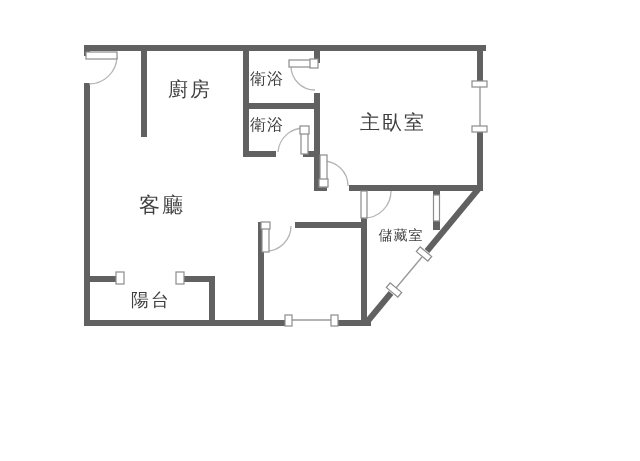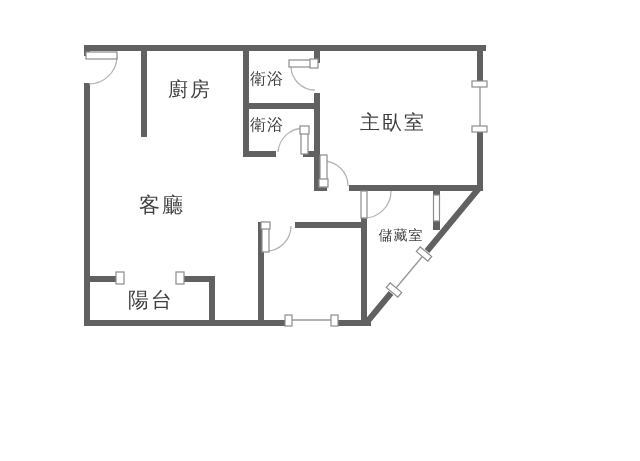--- a/index.html
+++ b/index.html
@@ -139,14 +139,14 @@
 
   <div class="room-label" style="left:267px;top:125px;font-size:16px;letter-spacing:1px;">衛浴</div>
 
   <div class="room-label" style="left:393px;top:110px;font-size:20px;margin-top:12px;">主臥室</div>
 
   <div class="room-label" style="left:150px;top:205px;font-size:21px;margin-left:12px;">客廳</div>
 
 
   <div class="room-label" style="left:401px;top:236px;font-size:14px;letter-spacing:1px;">儲藏室</div>
 
-  <div class="room-label" style="left:151px;top:300px;font-size:21px;">陽台</div>
+  <div class="room-label" style="left:151px;top:300px;font-size:18px;">陽台</div>
 </div>
 
 </body></html>

